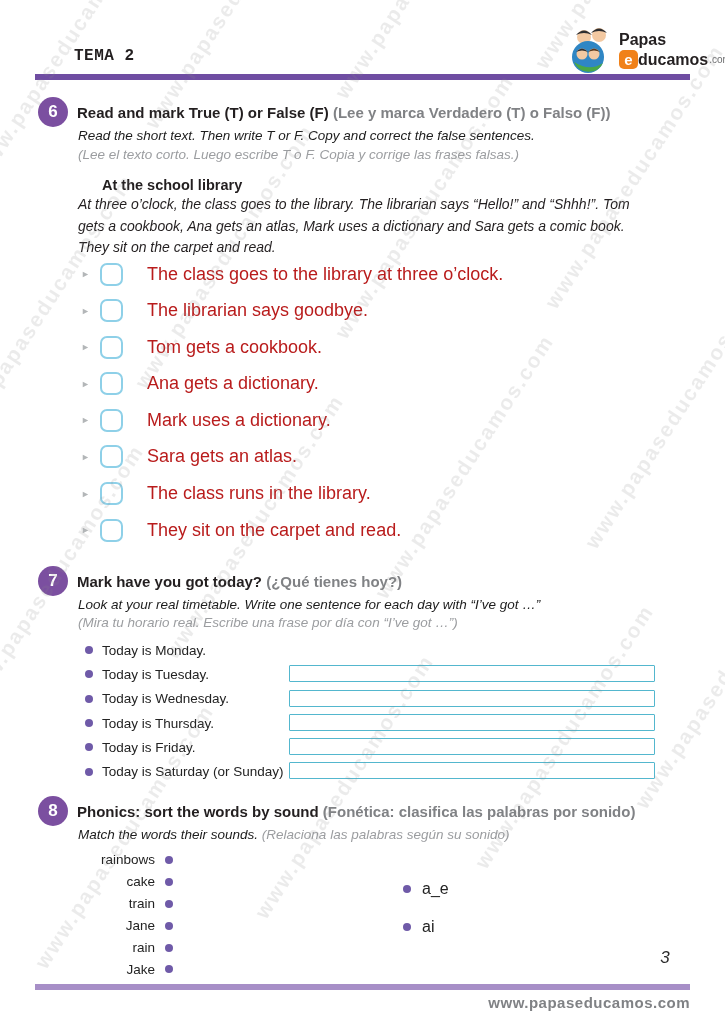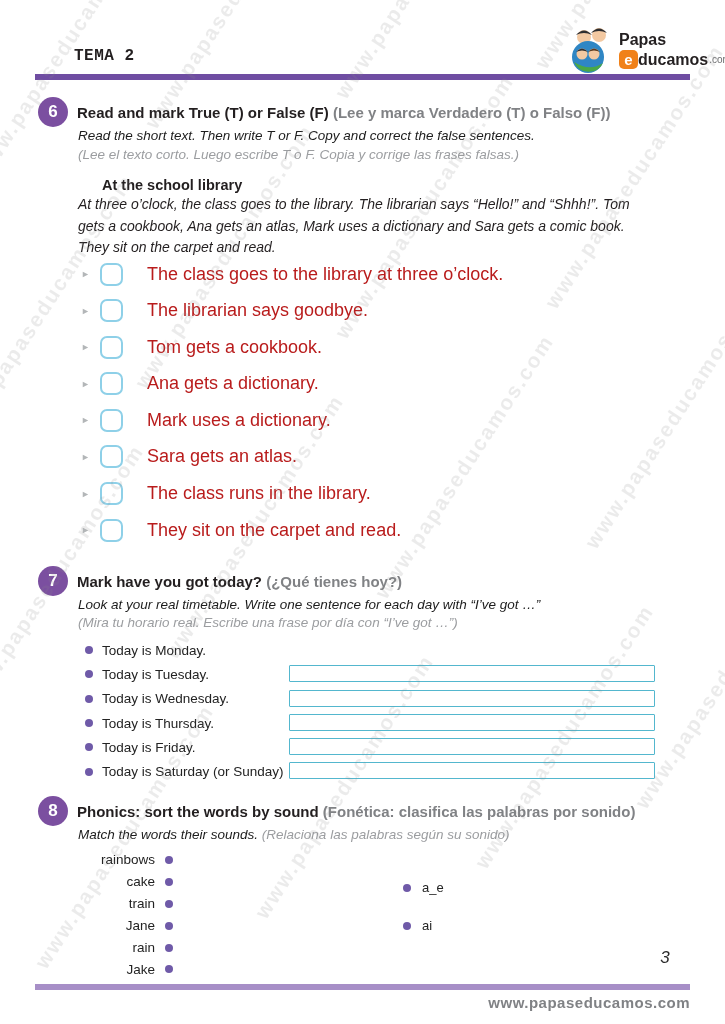--- a/index.html
+++ b/index.html
@@ -63,21 +63,21 @@
   .day-input { position:absolute; left:204px; top:3px; width:366px; height:17px;
                border:1.6px solid #53b7ce; border-radius:1px; background:#fff;
                font-family:"Liberation Sans", sans-serif; font-size:12.5px; color:#8e9296; padding:0 6px; }
 
   
   .word-list { left:60px; top:849px; }
   .word-row { display:flex; align-items:center; height:21.9px; }
   .word-label { width:95px; text-align:right; font-size:13.5px; color:#232323; }
   .word-row .dot { margin-left:10px; }
   .sound-row { display:flex; align-items:center; }
-  .sound-label { font-size:13px; color:#232323; margin-left:11px; }
+  .sound-label { font-size:16px; color:#232323; margin-left:11px; }
 
   
   .page-number { left:650px; top:948px; width:30px; text-align:center; font-size:17px; font-style:italic; color:#2b2b2b; }
   .rule-bottom { left:35px; top:984px; width:655px; height:6px; background:#a78fc7; }
   .footer-site { right:35px; top:994px; font-size:15px; font-weight:bold; color:#808285; letter-spacing:0.5px; }
 </style>
 </head>
 <body>
 
 <div class="abs page-title">TEMA 2</div>

